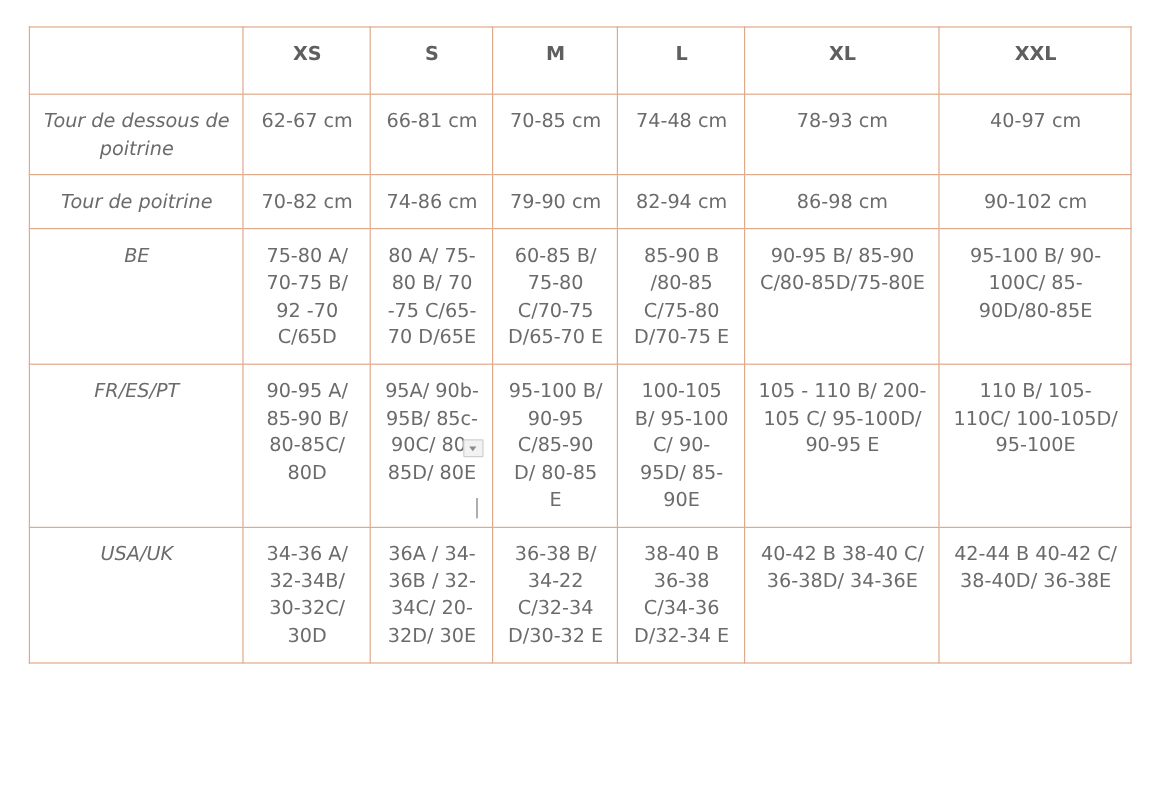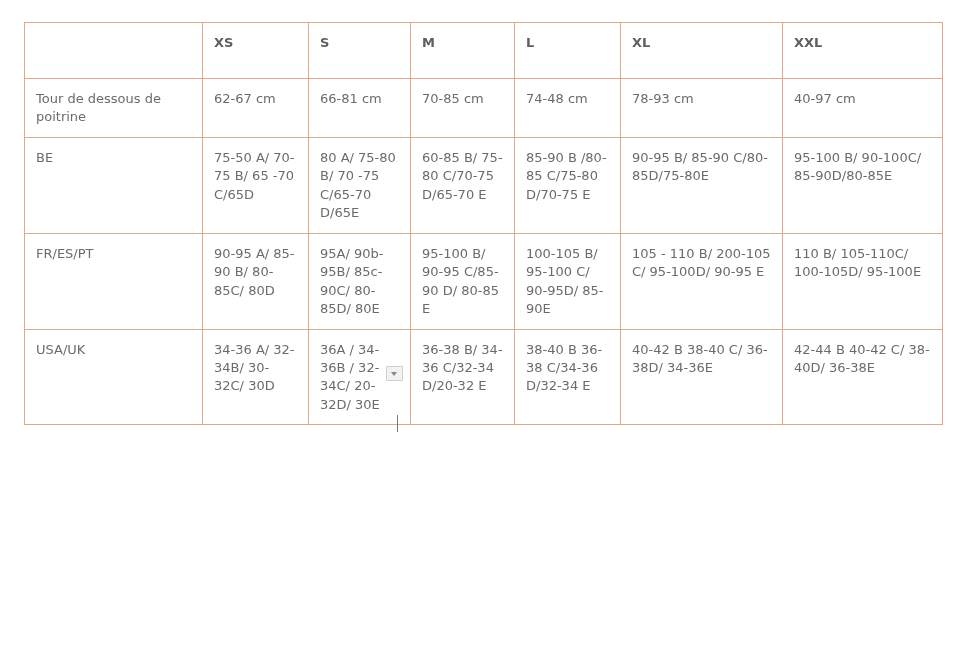--- a/index.html
+++ b/index.html
@@ -23,25 +23,25 @@
   }
   table.size-table {
     border-collapse: collapse;
     width: 918px;
     table-layout: fixed;
   }
   table.size-table td, table.size-table th {
     border: 1px solid #e0a98a;
     vertical-align: top;
     padding: 11px 10px 10px 11px;
-    font-size: 13px;
+    font-size: 16px;
     line-height: 1.42;
     color: #6b6b6b;
     font-weight: normal;
-    text-align: left;
+    text-align: center;
   }
   table.size-table th {
     font-weight: bold;
     color: #5f5f5f;
   }
   .col-label { width: 178px; }
   .col-xs { width: 106px; }
   .col-s  { width: 102px; }
   .col-m  { width: 104px; }
   .col-l  { width: 106px; }
@@ -51,20 +51,21 @@
   thead th {
     height: 34px;
     padding-top: 9px;
     padding-bottom: 9px;
     font-size: 14px;
   }
   .row-head {
     font-weight: bold;
     color: #5f5f5f;
     font-size: 14px;
+    font-style: italic;
   }
   
   .mini-caret {
     position: absolute;
     left: 386px;
     top: 366px;
     width: 15px;
     height: 13px;
     background: #f2f2f2;
     border: 1px solid #cfcfcf;
@@ -119,42 +120,51 @@
       <tr>
         <td class="row-head">Tour de dessous de poitrine</td>
         <td>62-67 cm</td>
         <td>66-81 cm</td>
         <td>70-85 cm</td>
         <td>74-48 cm</td>
         <td>78-93 cm</td>
         <td>40-97 cm</td>
       </tr>
       <tr>
+        <td class="row-head">Tour de poitrine</td>
+        <td>70-82 cm</td>
+        <td>74-86 cm</td>
+        <td>79-90 cm</td>
+        <td>82-94 cm</td>
+        <td>86-98 cm</td>
+        <td>90-102 cm</td>
+      </tr>
+      <tr>
         <td class="row-head">BE</td>
-        <td>75-50 A/ 70-75 B/ 65 -70 C/65D</td>
+        <td>75-80 A/ 70-75 B/ 92 -70 C/65D</td>
         <td>80 A/ 75-80 B/ 70 -75 C/65-70 D/65E</td>
         <td>60-85 B/ 75-80 C/70-75 D/65-70 E</td>
         <td>85-90 B /80-85 C/75-80 D/70-75 E</td>
         <td>90-95 B/ 85-90 C/80-85D/75-80E</td>
         <td>95-100 B/ 90-100C/ 85-90D/80-85E</td>
       </tr>
       <tr>
         <td class="row-head">FR/ES/PT</td>
         <td>90-95 A/ 85-90 B/ 80-85C/ 80D</td>
         <td>95A/ 90b-95B/ 85c-90C/ 80-85D/ 80E</td>
         <td>95-100 B/ 90-95 C/85-90 D/ 80-85 E</td>
         <td>100-105 B/ 95-100 C/ 90-95D/ 85-90E</td>
         <td>105 - 110 B/ 200-105 C/ 95-100D/ 90-95 E</td>
         <td>110 B/ 105-110C/ 100-105D/ 95-100E</td>
       </tr>
       <tr>
         <td class="row-head">USA/UK</td>
         <td>34-36 A/ 32-34B/ 30-32C/ 30D</td>
         <td>36A / 34-36B / 32-34C/ 20-32D/ 30E</td>
-        <td>36-38 B/ 34-36 C/32-34 D/20-32 E</td>
+        <td>36-38 B/ 34-22 C/32-34 D/30-32 E</td>
         <td>38-40 B 36-38 C/34-36 D/32-34 E</td>
         <td>40-42 B 38-40 C/ 36-38D/ 34-36E</td>
         <td>42-44 B 40-42 C/ 38-40D/ 36-38E</td>
       </tr>
     </tbody>
   </table>
 
   <div class="mini-caret"></div>
   <div class="text-caret"></div>
 </div>

